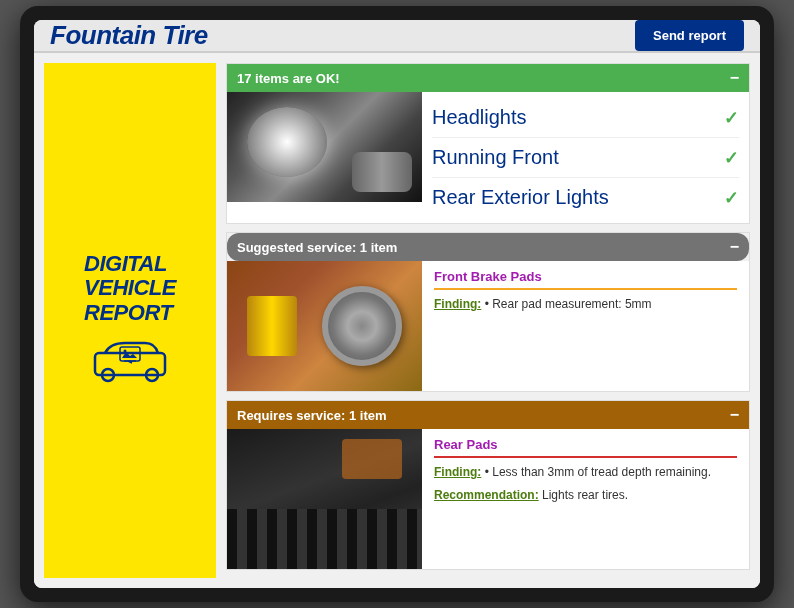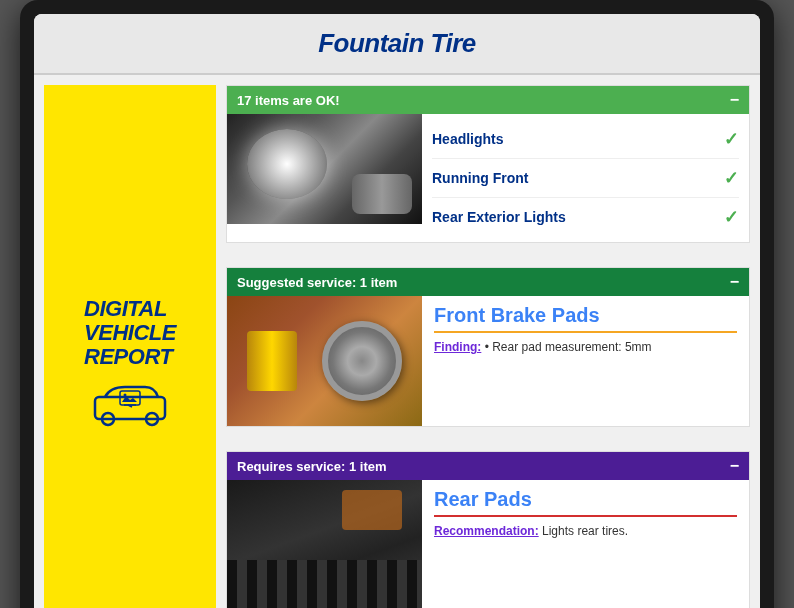--- a/index.html
+++ b/index.html
@@ -22,23 +22,22 @@
       background: #fff;
       border-radius: 8px;
       overflow: hidden;
     }
     
     .header {
       background: #e8e8e8;
       display: flex;
       align-items: center;
       justify-content: space-between;
-      padding: 14px 16px;
+      padding: 0 16px;
       border-bottom: 2px solid #ccc;
-      flex-direction: column;
     }
     .logo-text {
       font-size: 26px;
       font-weight: bold;
       font-style: italic;
       color: #003087;
       letter-spacing: -0.5px;
     }
     .send-report-btn {
       background: #003087;
@@ -87,35 +86,35 @@
     }
     
     .right-panel {
       flex: 1;
       display: flex;
       flex-direction: column;
       gap: 0;
     }
     
     .section {
-      margin-bottom: 24px;
+      margin-bottom: 8px;
       border: 1px solid #ddd;
     }
     .section-header {
       display: flex;
       align-items: center;
       justify-content: space-between;
       padding: 5px 10px;
       color: #fff;
       font-size: 13px;
       font-weight: bold;
     }
     .section-header.green { background: #4caf50; }
-    .section-header.yellow { background: #15803d; color: #fff; }
-    .section-header.red { background: #4c1d95; gap: 16px; }
+    .section-header.yellow { background: #737373; color: #fff; border-radius: 12px; }
+    .section-header.red { background: #a16207; gap: 16px; }
     .section-header .minus {
       font-size: 16px;
       font-weight: bold;
       color: #fff;
     }
     .section-body {
       display: flex;
       background: #fff;
     }
     .section-image-placeholder {
@@ -217,67 +216,68 @@
     }
     .item-row {
       display: flex;
       align-items: center;
       justify-content: space-between;
       padding: 8px 0;
       border-bottom: 1px solid #eee;
     }
     .item-row:last-child { border-bottom: none; }
     .item-name {
-      font-size: 14px;
-      font-weight: bold;
+      font-size: 20px;
+      font-weight: normal;
       color: #003087;
     }
     .check-icon {
       color: #4caf50;
       font-size: 18px;
       font-weight: bold;
     }
     
     .service-detail {
       flex: 1;
       padding: 8px 12px;
     }
     .service-title {
-      font-size: 20px;
-      font-weight: bold;
-      color: #3b82f6;
+      font-size: 13px;
+      font-weight: bold;
+      color: #a21caf;
       margin-bottom: 6px;
       border-bottom: 2px solid #f5a623;
       padding-bottom: 4px;
     }
     .service-title.red-underline {
       border-bottom-color: #d32f2f;
     }
     .service-label {
       font-size: 12px;
       font-weight: bold;
       text-decoration: underline;
-      color: #6d28d9;
+      color: #4d7c0f;
       display: inline;
     }
     .service-text {
       font-size: 12px;
       color: #333;
       line-height: 1.4;
       margin-bottom: 6px;
     }
   </style>
 </head>
 <body>
 
 <div class="device-frame">
   <div class="screen">
 
     <div class="header">
       <div class="logo-text">Fountain Tire</div>
+      <button class="send-report-btn">Send report</button>
     </div>
 
     <div class="content">
 
       <div class="left-panel">
         <div class="dvr-box">
           <div class="dvr-title">DIGITAL<br>VEHICLE<br>REPORT</div>
           <svg class="dvr-icon" viewBox="0 0 80 50" xmlns="http://www.w3.org/2000/svg">
 
             <rect x="5" y="18" width="70" height="22" rx="4" fill="none" stroke="#003087" stroke-width="2.5"></rect>
@@ -344,20 +344,24 @@
         <div class="section">
           <div class="section-header red">
             <span>Requires service: 1 item</span>
             <span class="minus">−</span>
           </div>
           <div class="section-body">
             <div class="img-tire"></div>
             <div class="service-detail">
               <div class="service-title red-underline">Rear Pads</div>
               <div class="service-text">
+                <span class="service-label">Finding:</span>
+                <span> • Less than 3mm of tread depth remaining.</span>
+              </div>
+              <div class="service-text">
                 <span class="service-label">Recommendation:</span>
                 <span>Lights rear tires.</span>
               </div>
             </div>
           </div>
         </div>
 
       </div>
     </div>
   </div>

